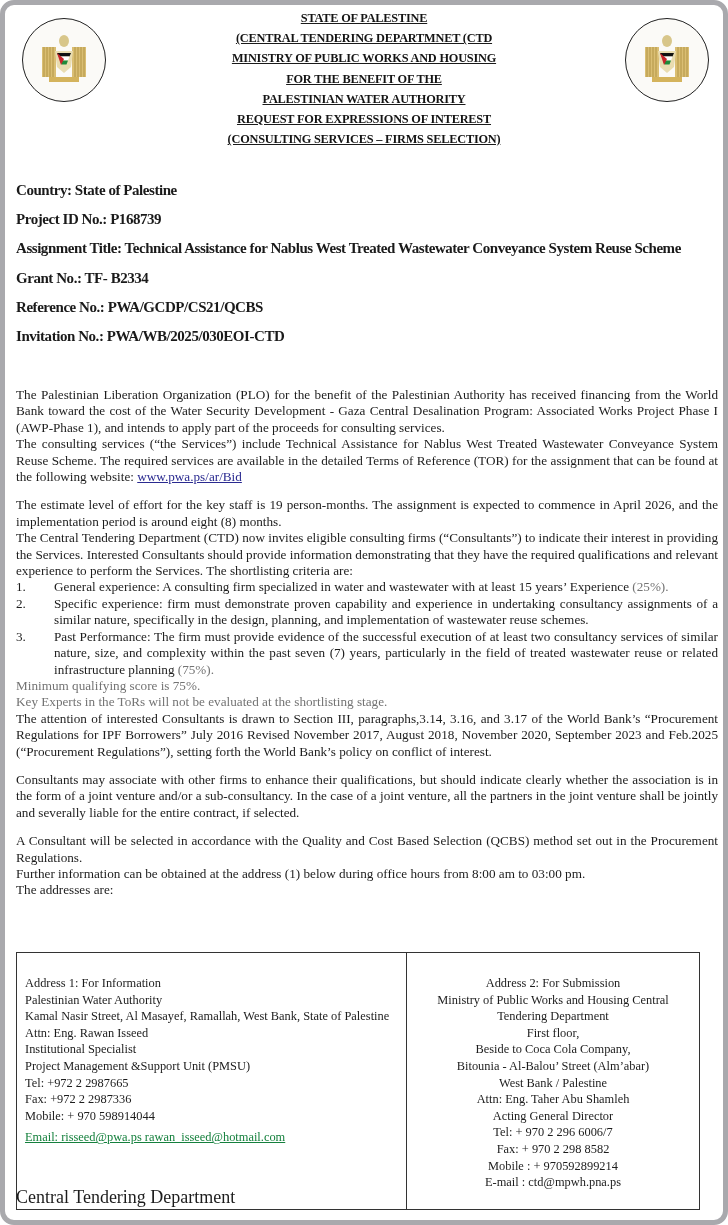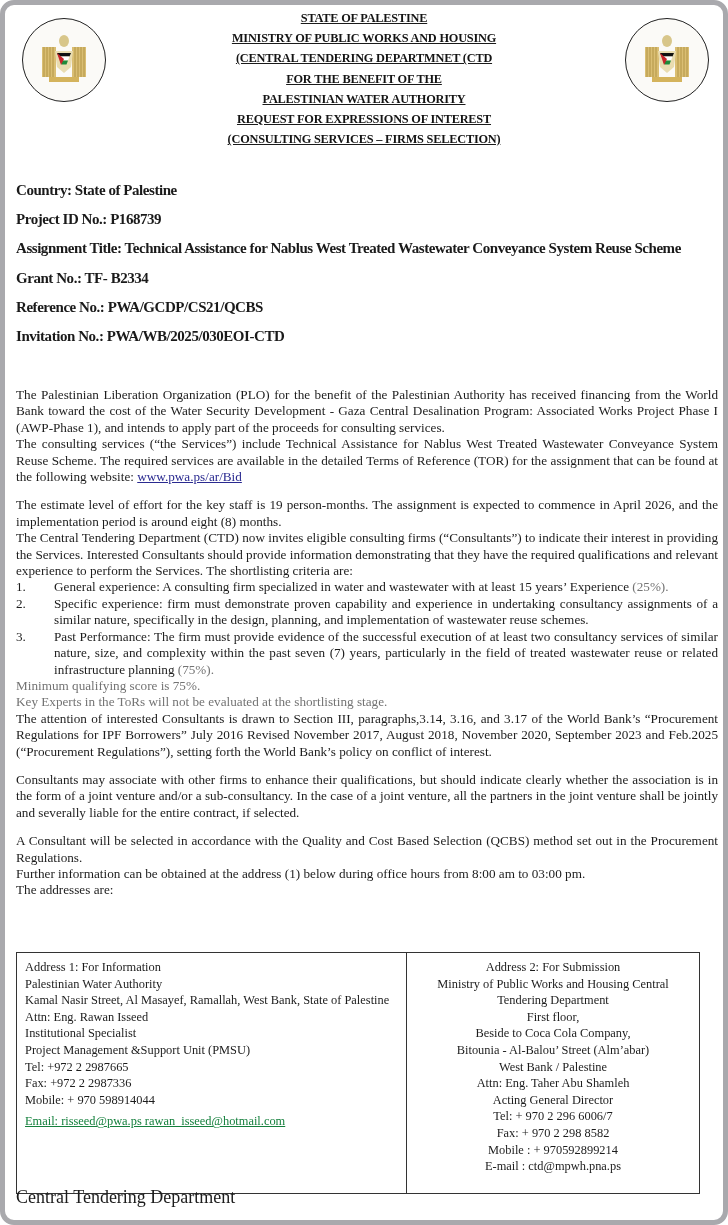--- a/index.html
+++ b/index.html
@@ -19,21 +19,21 @@
   .body { position:absolute; left:16px; top:387px; width:702px; font-size:13.2px; line-height:16.4px; color:#1c1c1c; }
   .body p { margin:0; text-align:justify; text-align-last:left; }
   .body .gap { height:12px; }
   .body a { color:#2a2a90; text-decoration:underline; }
   .navy { color:#737373; }
   .crit { display:flex; text-align:justify; }
   .crit .num { width:38px; flex:none; }
   .crit .txt { flex:1; text-align:justify; }
   table.addr { position:absolute; left:16px; top:952px; width:684px; border-collapse:collapse;
                font-size:12.4px; line-height:16.6px; color:#1c1c1c; }
-  table.addr td { border:1.2px solid #333; vertical-align:top; padding:6px 8px 6px 8px; }
+  table.addr td { border:1.2px solid #333; vertical-align:top; padding:22px 8px 6px 8px; }
   td.c1 { width:373px; height:228px; padding-left:8px; }
   td.c2 { padding-left:8px;text-align:center; }
   .addr .line { display:block; }
   .addr .email-link { color:#15803d; text-decoration:underline; margin-top:5px; display:block; }
   .footer { position:absolute; left:16px; top:1187px; font-size:18px; color:#1c1c1c; }
 </style>
 </head>
 <body>
 
 <div class="frame"></div>
@@ -81,22 +81,22 @@
     <path d="M18 20 L32 20 L30.5 23.5 L19.5 23.5 Z" fill="#111"></path>
     <path d="M19.5 23.5 L30.5 23.5 L29 27.5 L21 27.5 Z" fill="#fff"></path>
     <path d="M21 27.5 L29 27.5 L27.5 31.5 L22.5 31.5 Z" fill="#1e8a3a"></path>
     <path d="M18 20 L25 26 L22 32 Z" fill="#c8242b"></path>
     <rect x="10" y="44" width="30" height="5" fill="#d4b35c"></rect>
   </svg>
 </div>
 
 <div class="header">
   <div>STATE OF PALESTINE</div>
+  <div>(CENTRAL TENDERING DEPARTMNET (CTD</div>
   <div>MINISTRY OF PUBLIC WORKS AND HOUSING</div>
-  <div>(CENTRAL TENDERING DEPARTMNET (CTD</div>
   <div>FOR THE BENEFIT OF THE</div>
   <div>PALESTINIAN WATER AUTHORITY</div>
   <div>REQUEST FOR EXPRESSIONS OF INTEREST</div>
   <div>(CONSULTING SERVICES – FIRMS SELECTION)</div>
 </div>
 
 <div class="meta">
   <div class="row">Country:   State of Palestine</div>
   <div class="row">Project ID No.:  P168739</div>
   <div class="row">Assignment Title: Technical Assistance for Nablus West Treated Wastewater Conveyance System Reuse Scheme</div>

